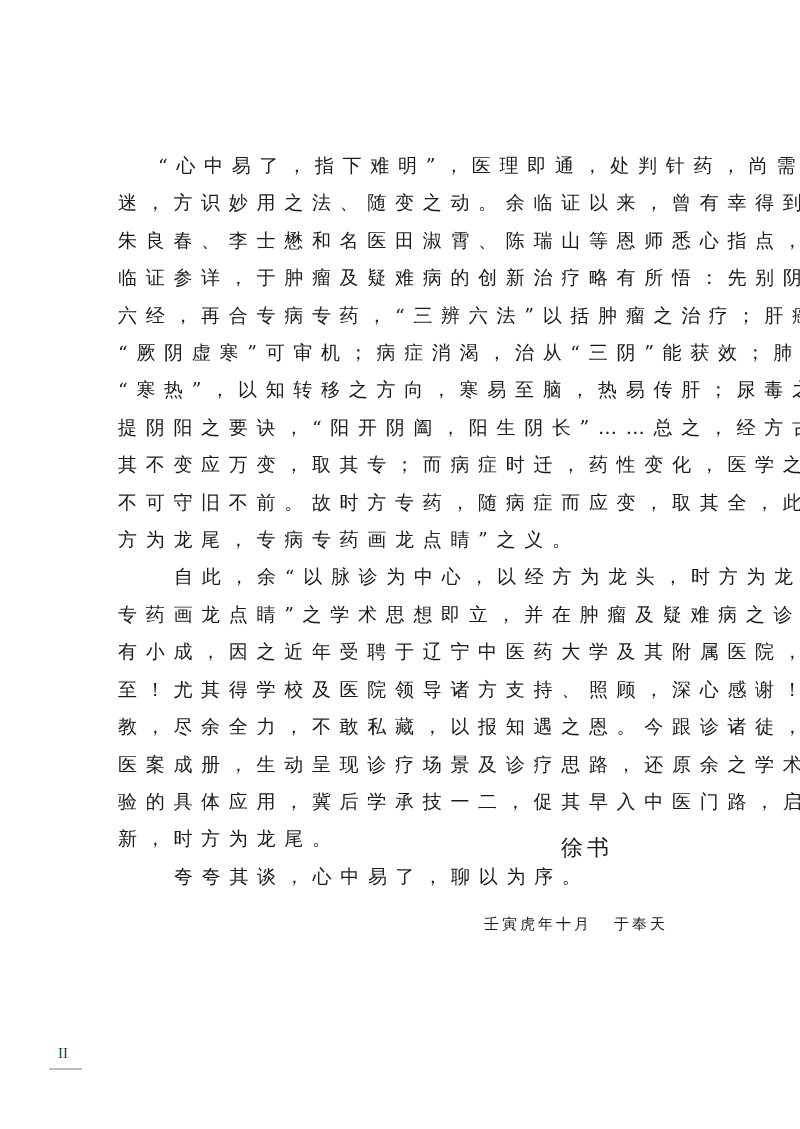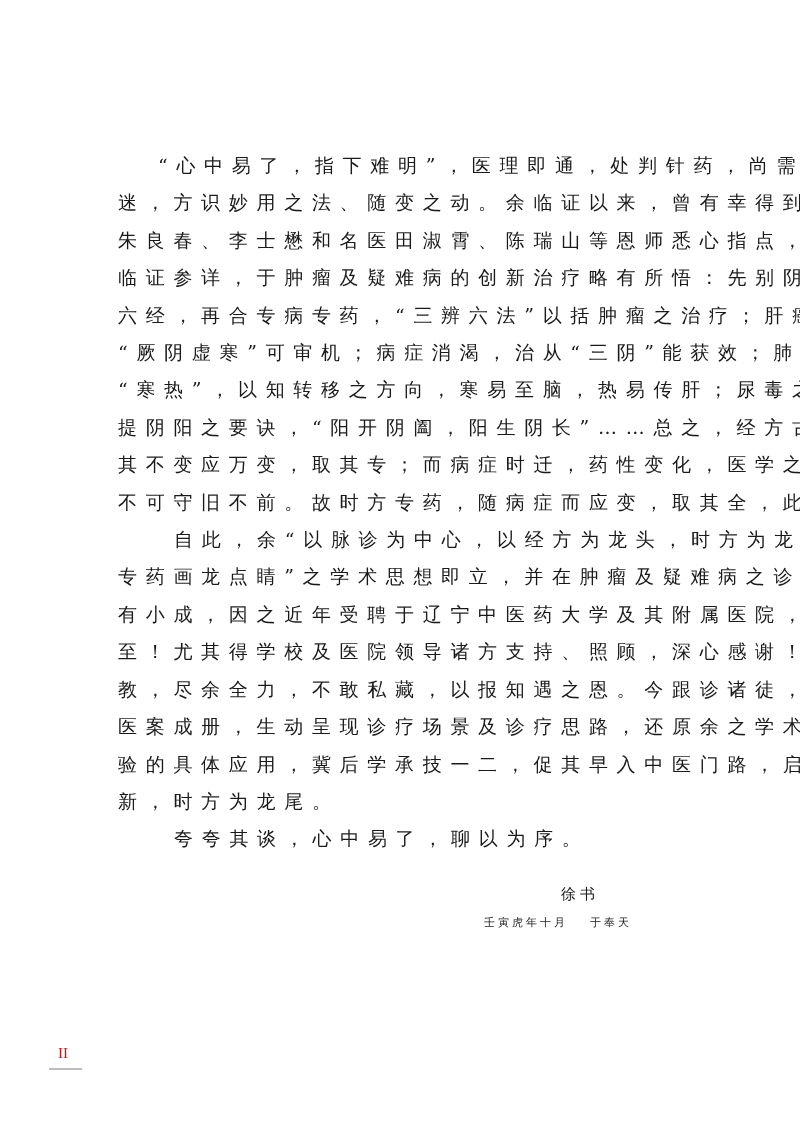--- a/index.html
+++ b/index.html
@@ -3,43 +3,44 @@
 <meta charset="utf-8">
 <style>
   html, body { margin: 0; padding: 0; background: #ffffff; }
   body { width: 800px; height: 1129px; position: relative; overflow: hidden;
          font-family: "DejaVu Serif", "Liberation Serif", serif; color: #1a1a1a; }
   .page { position: absolute; left: 0; top: 0; width: 800px; height: 1129px; }
   .body-text { position: absolute; left: 118px; top: 147px; width: 566px; }
   .para { margin: 0; font-size: 19px; line-height: 37.4px; letter-spacing: 8.7px;
           text-align: justify; word-break: break-all; }
   .line { display: block; white-space: nowrap; }
-  .sig-name { position: absolute; left: 561px; top: 885px; font-size: 15px; letter-spacing: 4px; white-space: nowrap; }
-  .sig-date { position: absolute; left: 484px; top: 915px; font-size: 11px; letter-spacing: 3px; white-space: nowrap; text-align: center; }
+  .sig-name { position: absolute; left: 561px; top: 833px; font-size: 22px; letter-spacing: 4px; white-space: nowrap; }
+  .sig-date { position: absolute; left: 484px; top: 915px; font-size: 15px; letter-spacing: 3px; white-space: nowrap; text-align: center; }
   .sig-date .gap { display: inline-block; width: 22px; }
   .page-number { position: absolute; left: 58px; top: 1045px; font-family: "Liberation Serif", "DejaVu Serif", serif;
-                 font-size: 15px; color: #b91c1c; letter-spacing: 0px; }
+                 font-size: 15px; color: #14532d; letter-spacing: 0px; }
   .footer-rule { position: absolute; left: 49px; top: 1068px; width: 33px; height: 2px; background: #bdbdbd; }
 </style>
 </head>
 <body>
 
 <div class="page">
   <div class="body-text">
     <p class="para">
       <span class="line" style="padding-left:40px">“心中易了，指下难明”，医理即通，处判针药，尚需明师指</span>
       <span class="line">迷，方识妙用之法、随变之动。余临证以来，曾有幸得到国医大师</span>
       <span class="line">朱良春、李士懋和名医田淑霄、陈瑞山等恩师悉心指点，结合自己</span>
       <span class="line">临证参详，于肿瘤及疑难病的创新治疗略有所悟：先别阴阳，次辨</span>
       <span class="line">六经，再合专病专药，“三辨六法”以括肿瘤之治疗；肝癌论治，</span>
       <span class="line">“厥阴虚寒”可审机；病症消渴，治从“三阴”能获效；肺癌分</span>
       <span class="line">“寒热”，以知转移之方向，寒易至脑，热易传肝；尿毒之辨治，首</span>
       <span class="line">提阴阳之要诀，“阳开阴阖，阳生阴长”……总之，经方古法，守</span>
       <span class="line">其不变应万变，取其专；而病症时迁，药性变化，医学之发展，亦</span>
       <span class="line">不可守旧不前。故时方专药，随病症而应变，取其全，此即愚“时</span>
+      <span class="line">方为龙尾，专病专药画龙点睛”之义。</span>
     </p>
     <p class="para">
       <span class="line" style="padding-left:56px">自此，余“以脉诊为中心，以经方为龙头，时方为龙尾，专病</span>
       <span class="line">专药画龙点睛”之学术思想即立，并在肿瘤及疑难病之诊疗方面略</span>
       <span class="line">有小成，因之近年受聘于辽宁中医药大学及其附属医院，荣幸之</span>
       <span class="line">至！尤其得学校及医院领导诸方支持、照顾，深心感谢！故临证带</span>
       <span class="line">教，尽余全力，不敢私藏，以报知遇之恩。今跟诊诸徒，辑余临证</span>
       <span class="line">医案成册，生动呈现诊疗场景及诊疗思路，还原余之学术思想及经</span>
       <span class="line">验的具体应用，冀后学承技一二，促其早入中医门路，启发更多创</span>
       <span class="line">新，时方为龙尾。</span>

